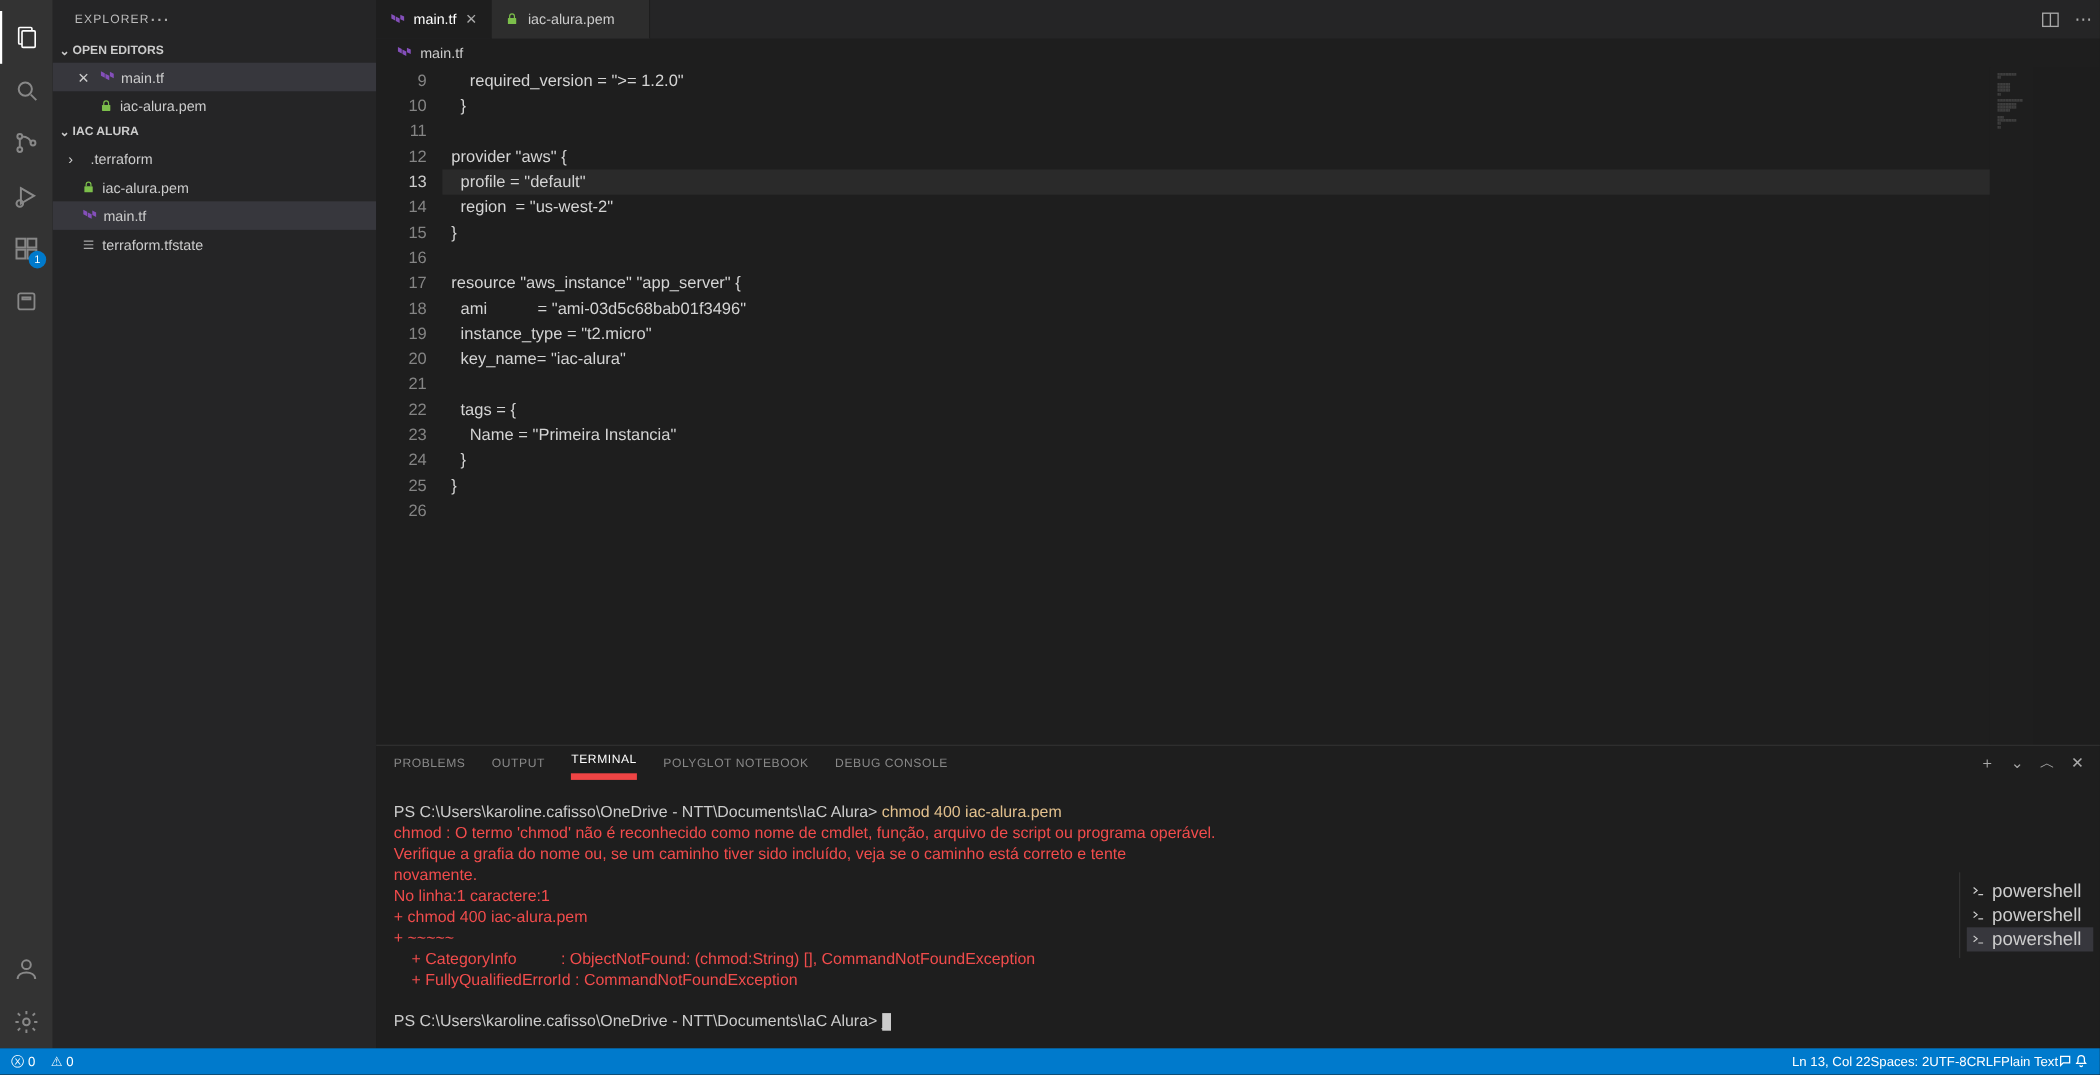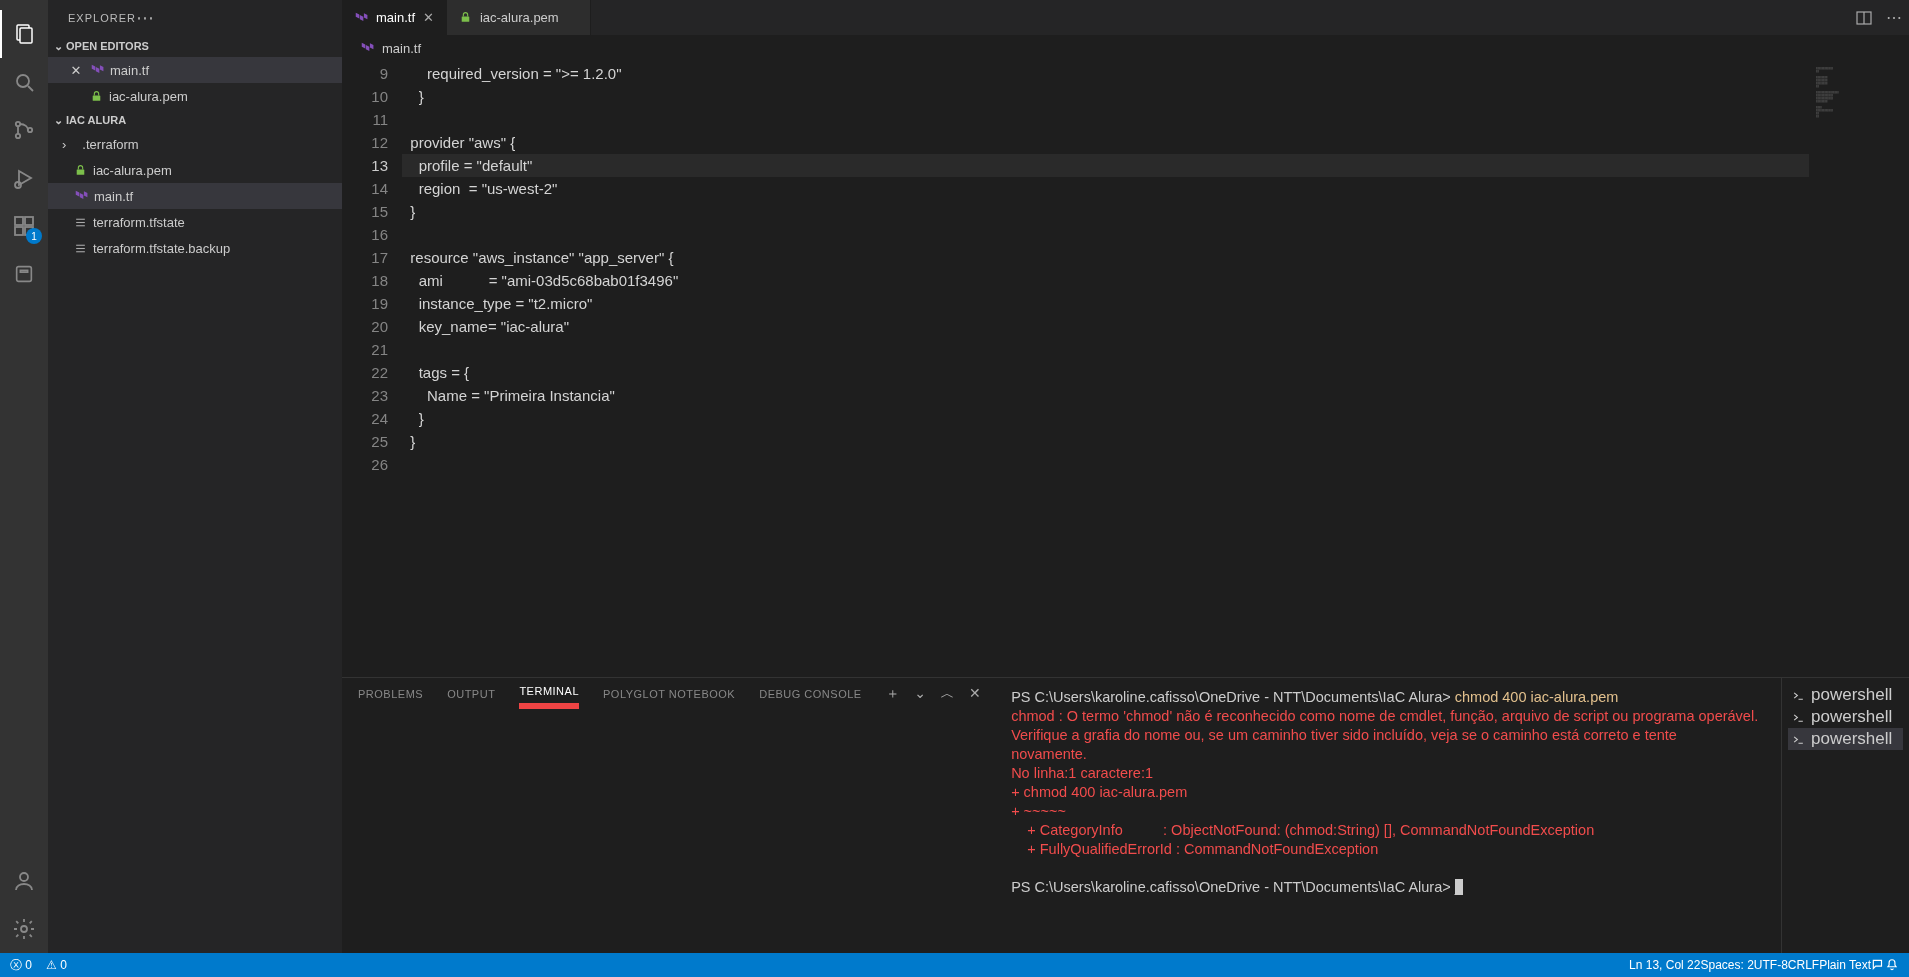--- a/index.html
+++ b/index.html
@@ -28,26 +28,26 @@
 .tab.active{ background:#1e1e1e; color:#fff;}
 .tab .x{ color:#aaa; visibility:visible;}
 .tab.inactive .x{ visibility:hidden;}
 .tabs-actions{ margin-left:auto; display:flex; align-items:center; padding-right:8px; gap:14px; color:#aaa;}
 .breadcrumb{ height:26px; display:flex; align-items:center; padding-left:18px; font-size:13px; gap:8px; color:#ccc;}
 .editor-body{ flex:1; display:flex; min-height:0; position:relative;}
 .gutter{ width:60px; color:#858585; text-align:right; padding-right:14px; font-family:Consolas,monospace; font-size:15px; line-height:23px; padding-top:1px;}
 .code{ flex:1; font-family:Consolas,monospace; font-size:15px; line-height:23px; color:#d4d4d4; white-space:pre; padding-top:1px; overflow:hidden;}
 .code .hl-line{ background:#2a2a2a;}
 .minimap{ width:100px; background:#1e1e1e; border-left:1px solid #1e1e1e; opacity:0.3; padding:6px; font-size:2px; line-height:3px; color:#888; white-space:pre;}
-.panel{ height:276px; background:#1e1e1e; border-top:1px solid #333; display:flex; flex-direction:row;}
+.panel{ height:276px; background:#1e1e1e; border-top:1px solid #333; display:flex; flex-direction:column;}
 .panel-tabs{ height:32px; display:flex; align-items:center; gap:24px; padding-left:16px; font-size:11px; color:#888; text-transform:uppercase; letter-spacing:0.5px;}
 .panel-tabs .pt{ cursor:pointer; padding:6px 0;}
 .panel-tabs .pt.active{ color:#fff; border-bottom:6px solid #ef4444;}
 .panel-tabs .pt-actions{ margin-left:auto; display:flex; gap:14px; padding-right:14px; color:#aaa; font-size:14px;}
-.terminal-body{ flex:1; display:flex; min-height:0;}
+.terminal-body{ flex:1; display:flex; min-height:0;align-items:center;}
 .term-out{ flex:1; padding:10px 16px 4px 16px; font-family:Consolas,monospace; font-size:14.5px; line-height:19px; white-space:pre-wrap; color:#ccc; overflow:auto;}
 .term-out .cmd{ color:#e2c08d;}
 .term-out .err{ color:#f14c4c;}
 .term-side{ width:128px; border-left:1px solid #333; padding:6px 6px;}
 .term-side .ts{ display:flex; align-items:center; gap:6px; height:22px; font-size:17px; color:#ccc; padding-left:4px; cursor:pointer;}
 .term-side .ts.sel{ background:#37373d;}
 .statusbar{ height:24px; background:#007acc; display:flex; align-items:center; font-size:12px; color:#fff; padding:0 10px; gap:14px;}
 .statusbar .right{ margin-left:auto; display:flex; align-items:center;}
 svg{ display:block;}
 .folder-chev{ color:#ccc;}
@@ -174,30 +174,20 @@
         </div>
         <div class="file-item">
           <span class="list-icon">
             <svg width="13" height="13" viewBox="0 0 24 24" fill="none" stroke="currentColor" stroke-width="2">
               <line x1="4" y1="6" x2="20" y2="6"></line>
               <line x1="4" y1="12" x2="20" y2="12"></line>
               <line x1="4" y1="18" x2="20" y2="18"></line>
             </svg>
           </span>
           <span>terraform.tfstate</span>
-        </div>
-        <div class="file-item">
-          <span class="list-icon">
-            <svg width="13" height="13" viewBox="0 0 24 24" fill="none" stroke="currentColor" stroke-width="2">
-              <line x1="4" y1="6" x2="20" y2="6"></line>
-              <line x1="4" y1="12" x2="20" y2="12"></line>
-              <line x1="4" y1="18" x2="20" y2="18"></line>
-            </svg>
-          </span>
-          <span>terraform.tfstate.backup</span>
         </div>
       </div>
   </div>
 
   <div class="editor-area">
     <div class="tabs">
       <div id="tabs-slot" style="display:flex;">
           <div class="tab active">
             <span class="tf-icon">
               <svg width="14" height="14" viewBox="0 0 24 24" fill="currentColor">

